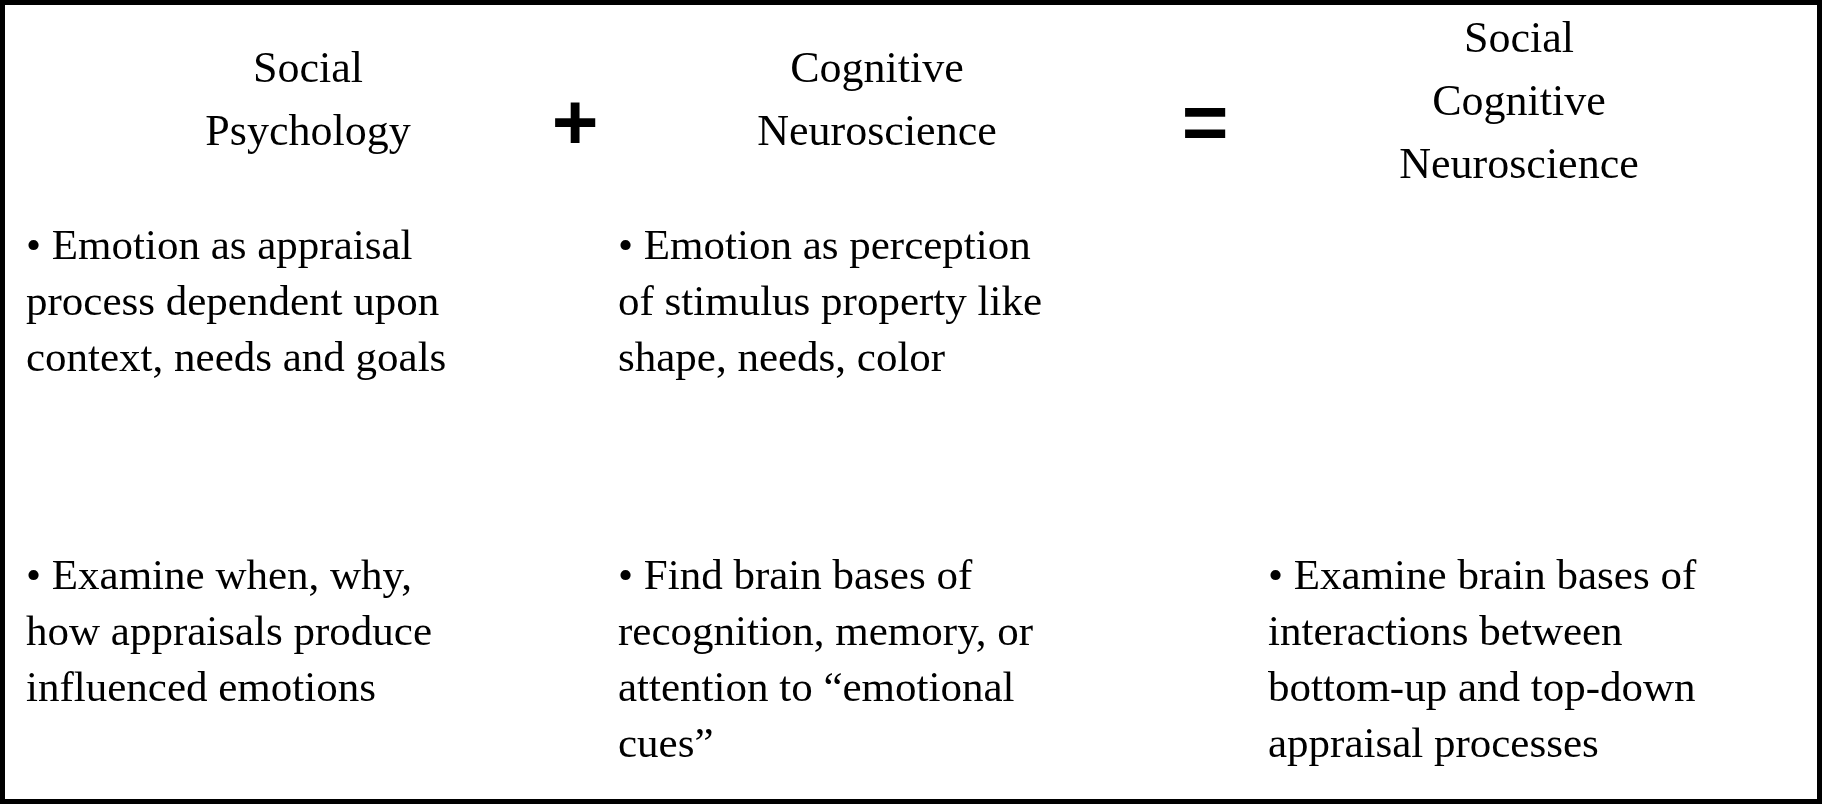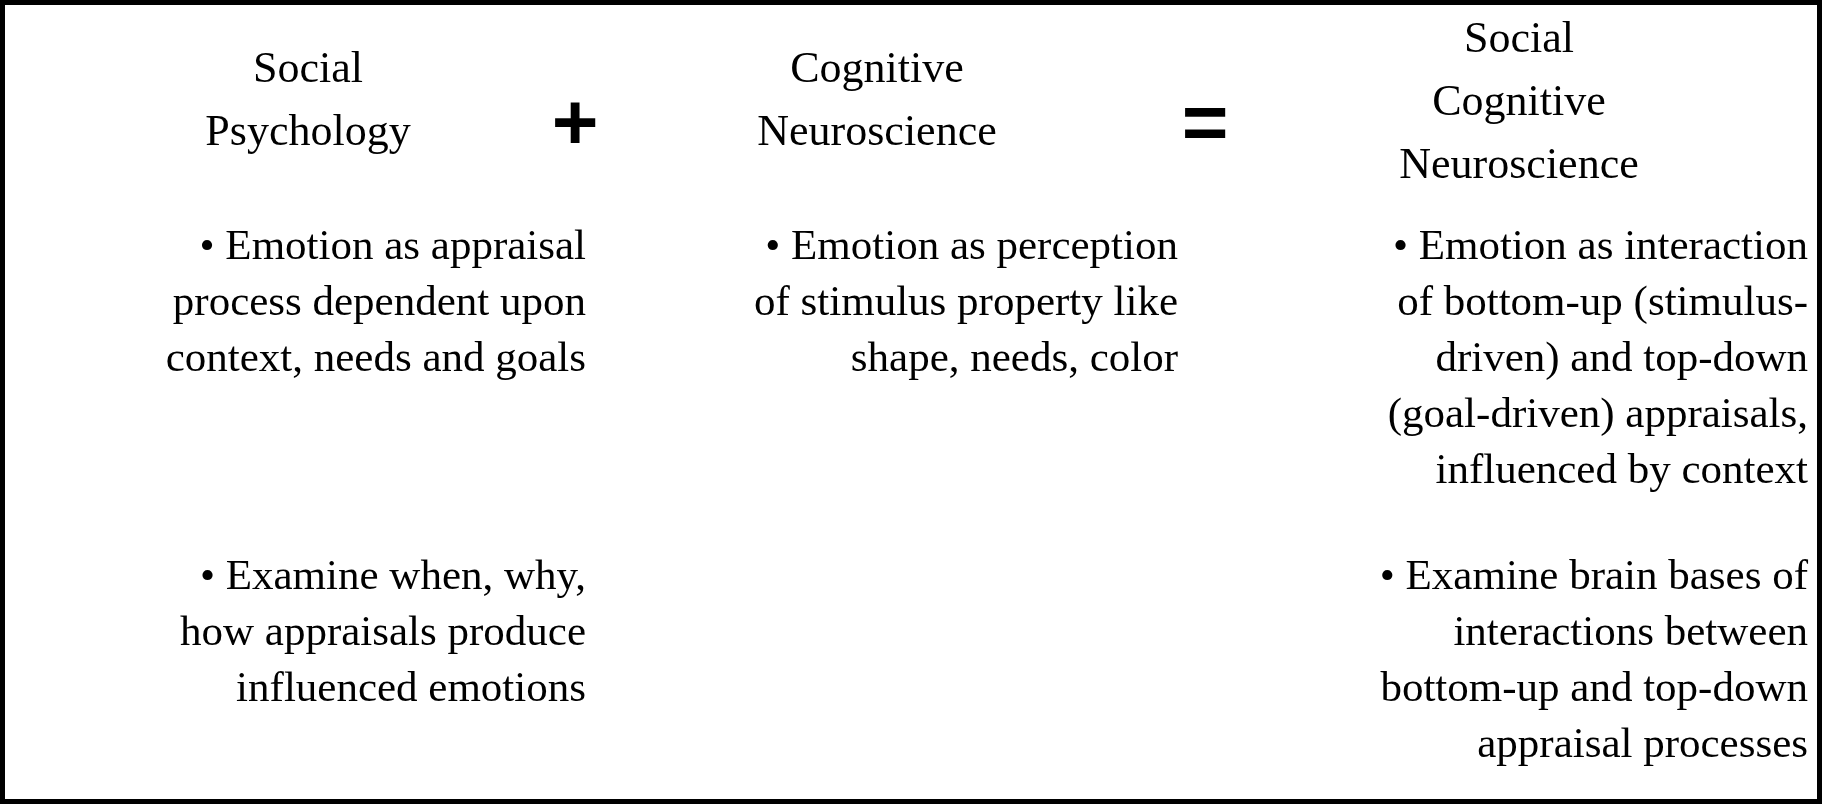--- a/index.html
+++ b/index.html
@@ -41,21 +41,21 @@
     line-height: 80px;
     transform: translate(-50%, -50%);
   }
   #op-plus { left: 575px;  top: 122px; }
   #op-eq   { left: 1205px; top: 122px; }
   .cell {
     position: absolute;
     font-size: 43px;
     line-height: 56px;
     white-space: pre-line;
-    text-align: right;
+    text-align: left;
   }
   #r1c1 { left: 26px;   top: 217px; width: 560px; }
   #r1c2 { left: 618px;  top: 217px; width: 560px; }
   #r1c3 { left: 1268px; top: 217px; width: 540px; }
   #r2c1 { left: 26px;   top: 547px; width: 560px; }
   #r2c2 { left: 618px;  top: 547px; width: 560px; }
   #r2c3 { left: 1268px; top: 547px; width: 540px; }
 </style>
 </head>
 <body>
@@ -78,28 +78,27 @@
 Neuroscience</div>
 
   <div class="cell" id="r1c1">• Emotion as appraisal
 process dependent upon
 context, needs and goals</div>
 
   <div class="cell" id="r1c2">• Emotion as perception
 of stimulus property like
 shape, needs, color</div>
 
-  <div class="cell" id="r1c3">• Emotion as interaction
-of bottom-up (stimulus-
-driven) and top-down
-(goal-driven) appraisals,
-influenced by context</div>
 
   <div class="cell" id="r2c1">• Examine when, why,
 how appraisals produce
 influenced emotions</div>
 
+  <div class="cell" id="r2c2">• Find brain bases of
+recognition, memory, or
+attention to “emotional
+cues”</div>
 
   <div class="cell" id="r2c3">• Examine brain bases of
 interactions between
 bottom-up and top-down
 appraisal processes</div>
 </div>
 
 </body></html>

